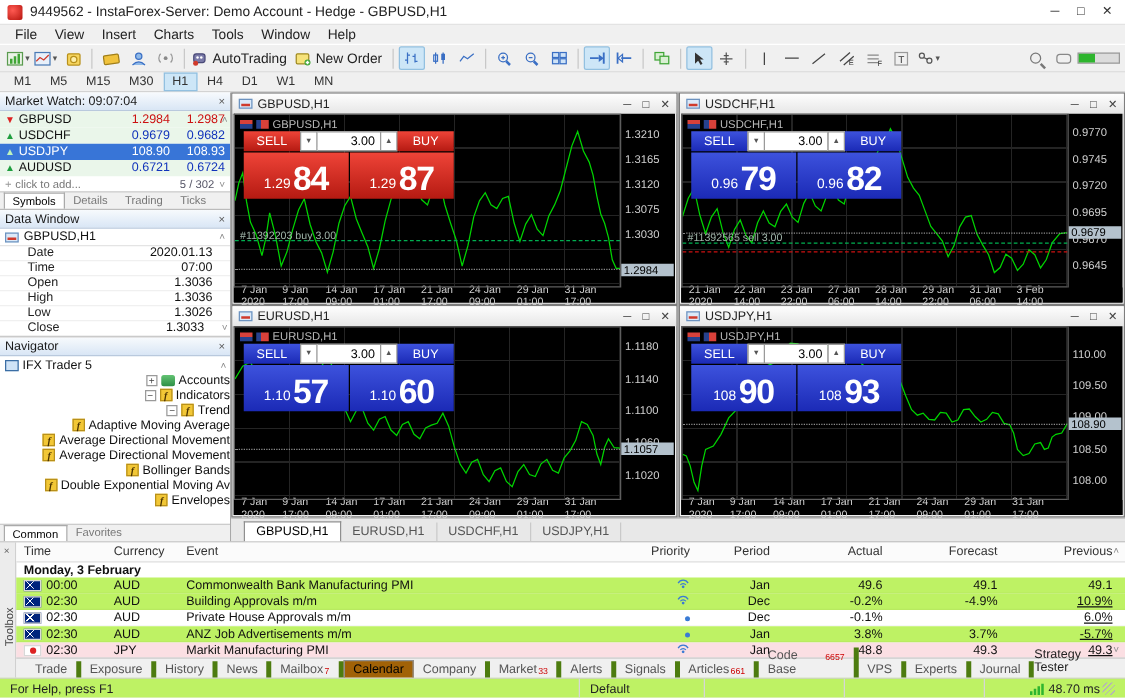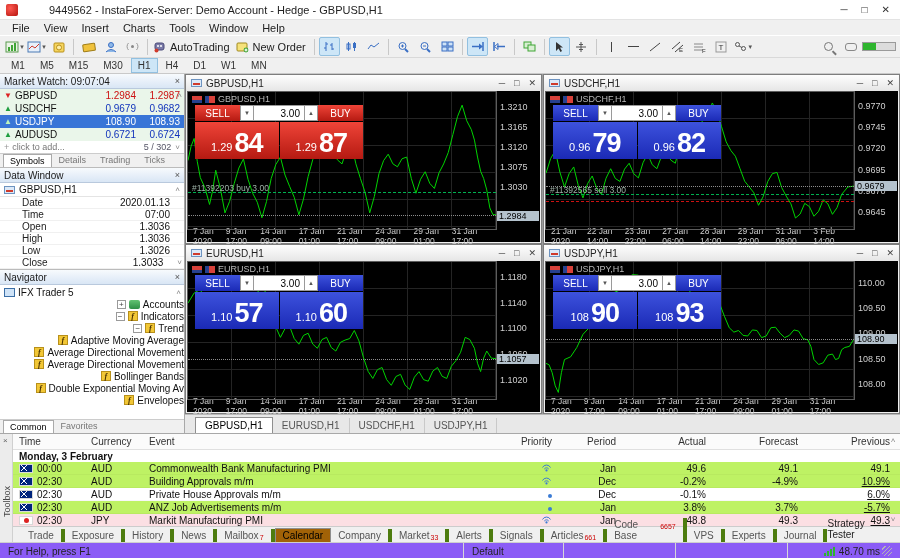--- a/index.html
+++ b/index.html
@@ -1,21 +1,21 @@
 <!DOCTYPE html>
 <html><head>
 <meta charset="utf-8">
 <style>
   *{box-sizing:border-box;margin:0;padding:0;}
   html,body{width:900px;height:558px;overflow:hidden;}
   body{font-family:"Liberation Sans","DejaVu Sans",sans-serif;font-size:11px;background:#f0f0f0;color:#111;position:relative;}
   
   .titlebar{height:20px;background:#fff;display:flex;align-items:center;padding:0 6px;gap:6px;border-bottom:1px solid #e3e3e3;}
   .applogo{width:12px;height:12px;background:radial-gradient(circle at 35% 35%,#ff5a52,#b5140d);border-radius:2px;}
-  .titletext{flex:1;font-size:11px;color:#222;margin-left:25px;}
+  .titletext{flex:1;font-size:11px;color:#222;}
   .wctl{display:flex;gap:14px;padding-right:4px;color:#333;font-size:10px;}
   .wctl span{cursor:default;}
   .menubar{height:15px;background:#f0f0f0;display:flex;align-items:center;padding-left:6px;gap:2px;}
   .menu{padding:0 6px;font-size:11px;color:#222;}
   .toolbar{height:23px;background:#f0f0f0;border-top:1px solid #fff;border-bottom:1px solid #d9d9d9;display:flex;align-items:center;padding:0 4px;gap:1px;}
   .tbtn{height:19px;min-width:21px;display:flex;align-items:center;justify-content:center;border:1px solid transparent;border-radius:2px;gap:1px;font-size:10px;}
   .tbtn.on{background:#cde6f7;border-color:#92c0e0;}
   .tsep{width:1px;height:16px;background:#c8c8c8;margin:0 3px;}
   .tlabel{font-size:11px;color:#222;padding:0 3px;}
   .drop{font-size:7px;color:#555;}
@@ -123,21 +123,21 @@
   .pri-high{display:inline-block;}
   .pri-low{display:inline-block;width:4px;height:4px;border-radius:50%;background:#3a7bd5;}
   .uline{text-decoration:underline;}
   .tbtabs{height:16px;background:#f0f0f0;border-top:1px solid #ccc;display:flex;align-items:flex-end;padding-left:8px;position:absolute;bottom:0;left:0;right:0;}
   .tbtab{font-size:10px;color:#555;padding:1px 7px;border-right:4px solid #4d7c0f;display:flex;align-items:flex-start;}
   .tbtab.active{background:#a16207;border:1px solid #8f8f8f;border-bottom:none;color:#000;}
   .badge{color:#c00;font-size:7px;margin-left:1px;margin-top:4px;}
   .strategy{margin-left:auto;margin-right:10px;font-size:10px;color:#222;padding-bottom:2px;}
   .calscroll{position:absolute;right:1px;top:2px;bottom:18px;width:12px;display:flex;flex-direction:column;justify-content:space-between;align-items:center;font-size:8px;color:#888;}
   
-  .statusbar{height:17px;background:#8b5cf6;border-top:1px solid #cfcfcf;display:flex;align-items:center;font-size:10px;color:#222;}
+  .statusbar{height:17px;background:#bef264;border-top:1px solid #cfcfcf;display:flex;align-items:center;font-size:10px;color:#222;}
   .scell{border-right:1px solid #d6d6d6;height:100%;display:flex;align-items:center;padding:0 8px;}
   .scell.help{flex:1;}
   .scell.w1{width:100px;}
   .scell.w2{width:112px;}
   .sigbars{display:flex;align-items:flex-end;gap:1px;margin-right:4px;}
   .sigbars i{width:2px;background:#2eb52e;display:block;}
   .grip{width:10px;height:10px;margin-left:2px;background:repeating-linear-gradient(135deg,transparent 0 2px,#b5b5b5 2px 3px);}
 </style>
 </head>
 <body>

